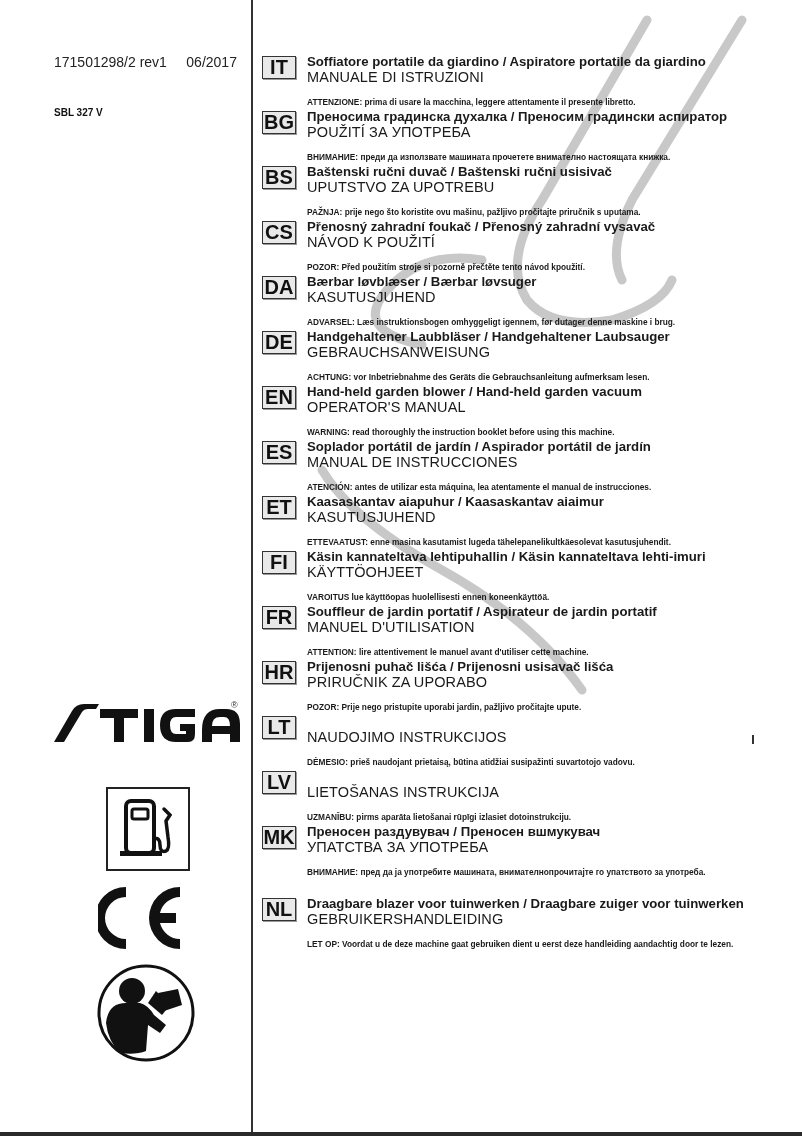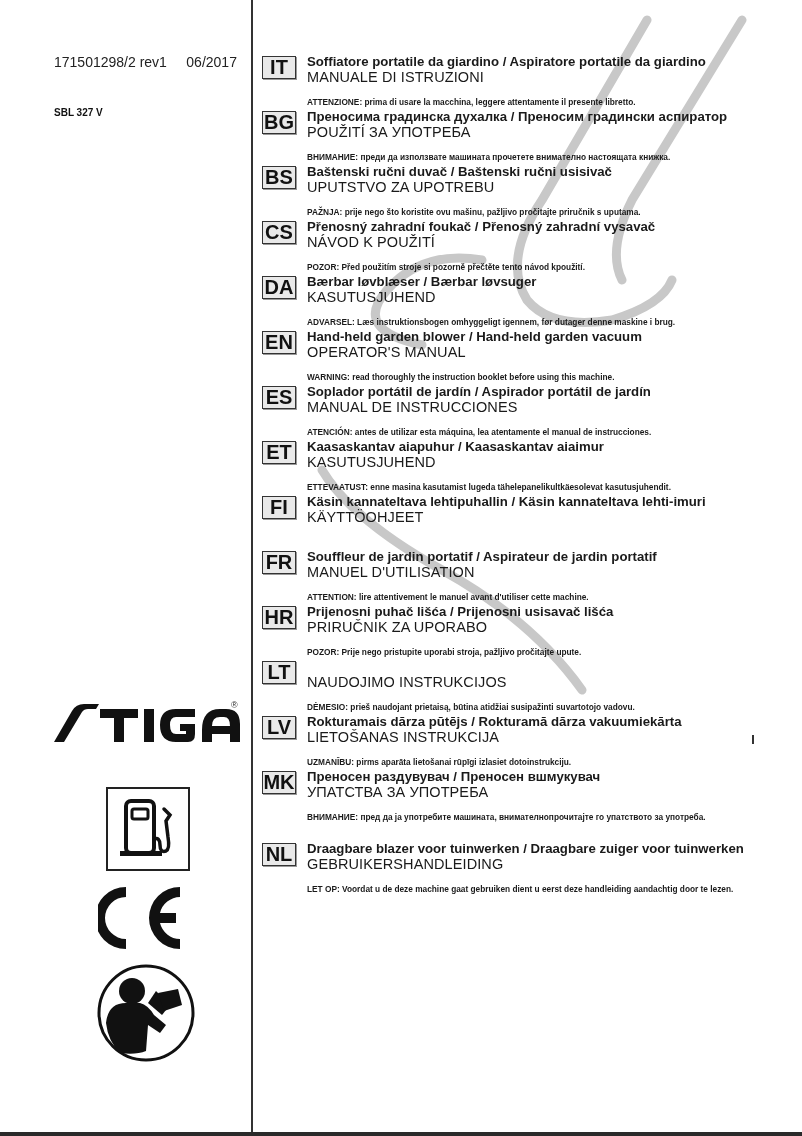--- a/index.html
+++ b/index.html
@@ -118,20 +118,26 @@
     <div class="subtitle">NÁVOD K POUŽITÍ</div>
     <div class="warning nowrap">POZOR: Před použitím stroje si pozorně přečtěte tento návod kpoužití.</div>
   </div>
   <div class="entry">
     <div class="code">DA</div>
     <div class="title">Bærbar løvblæser / Bærbar løvsuger</div>
     <div class="subtitle">KASUTUSJUHEND</div>
     <div class="warning nowrap">ADVARSEL: Læs instruktionsbogen omhyggeligt igennem, før dutager denne maskine i brug.</div>
   </div>
   <div class="entry">
+    <div class="code">DE</div>
+    <div class="title">Handgehaltener Laubbläser / Handgehaltener Laubsauger</div>
+    <div class="subtitle">GEBRAUCHSANWEISUNG</div>
+    <div class="warning nowrap">ACHTUNG: vor Inbetriebnahme des Geräts die Gebrauchsanleitung aufmerksam lesen.</div>
+  </div>
+  <div class="entry">
     <div class="code">EN</div>
     <div class="title">Hand-held garden blower / Hand-held garden vacuum</div>
     <div class="subtitle">OPERATOR'S MANUAL</div>
     <div class="warning nowrap">WARNING: read thoroughly the instruction booklet before using this machine.</div>
   </div>
   <div class="entry">
     <div class="code">ES</div>
     <div class="title">Soplador portátil de jardín / Aspirador portátil de jardín</div>
     <div class="subtitle">MANUAL DE INSTRUCCIONES</div>
     <div class="warning nowrap">ATENCIÓN: antes de utilizar esta máquina, lea atentamente el manual de instrucciones.</div>
@@ -139,41 +145,41 @@
   <div class="entry">
     <div class="code">ET</div>
     <div class="title">Kaasaskantav aiapuhur / Kaasaskantav aiaimur</div>
     <div class="subtitle">KASUTUSJUHEND</div>
     <div class="warning nowrap">ETTEVAATUST: enne masina kasutamist lugeda tähelepanelikultkäesolevat kasutusjuhendit.</div>
   </div>
   <div class="entry">
     <div class="code">FI</div>
     <div class="title">Käsin kannateltava lehtipuhallin / Käsin kannateltava lehti-imuri</div>
     <div class="subtitle">KÄYTTÖOHJEET</div>
+    <div class="warning nowrap">VAROITUS lue käyttöopas huolellisesti ennen koneenkäyttöä.</div>
   </div>
   <div class="entry">
     <div class="code">FR</div>
     <div class="title">Souffleur de jardin portatif / Aspirateur de jardin portatif</div>
     <div class="subtitle">MANUEL D'UTILISATION</div>
     <div class="warning nowrap">ATTENTION: lire attentivement le manuel avant d'utiliser cette  machine.</div>
   </div>
   <div class="entry">
     <div class="code">HR</div>
     <div class="title">Prijenosni puhač lišća / Prijenosni usisavač lišća</div>
     <div class="subtitle">PRIRUČNIK ZA UPORABO</div>
-    <div class="warning nowrap">POZOR: Prije nego pristupite uporabi stroja, pažljivo pročitajte upute.</div>
+    <div class="warning nowrap">POZOR: Prije nego pristupite uporabi jardin, pažljivo pročitajte upute.</div>
   </div>
   <div class="entry">
     <div class="code">LT</div>
     <div class="subtitle">NAUDOJIMO INSTRUKCIJOS</div>
     <div class="warning nowrap">DĖMESIO: prieš naudojant prietaisą, būtina atidžiai susipažinti suvartotojo vadovu.</div>
   </div>
   <div class="entry">
     <div class="code">LV</div>
-    <div class="title">Rokturamais dārza pūtējs / Rokturamā dārza vakuumiekārta</div>
     <div class="subtitle">LIETOŠANAS INSTRUKCIJA</div>
     <div class="warning nowrap">UZMANĪBU: pirms aparāta lietošanai rūpīgi izlasiet dotoinstrukciju.</div>
   </div>
   <div class="entry tall">
     <div class="code">MK</div>
     <div class="title">Преносен раздувувач / Преносен вшмукувач</div>
     <div class="subtitle">УПАТСТВА ЗА УПОТРЕБА</div>
     <div class="warning">ВНИМАНИЕ: пред да ја употребите машината, внимателнопрочитајте го упатството за употреба.</div>
   </div>
   <div class="entry tall">

